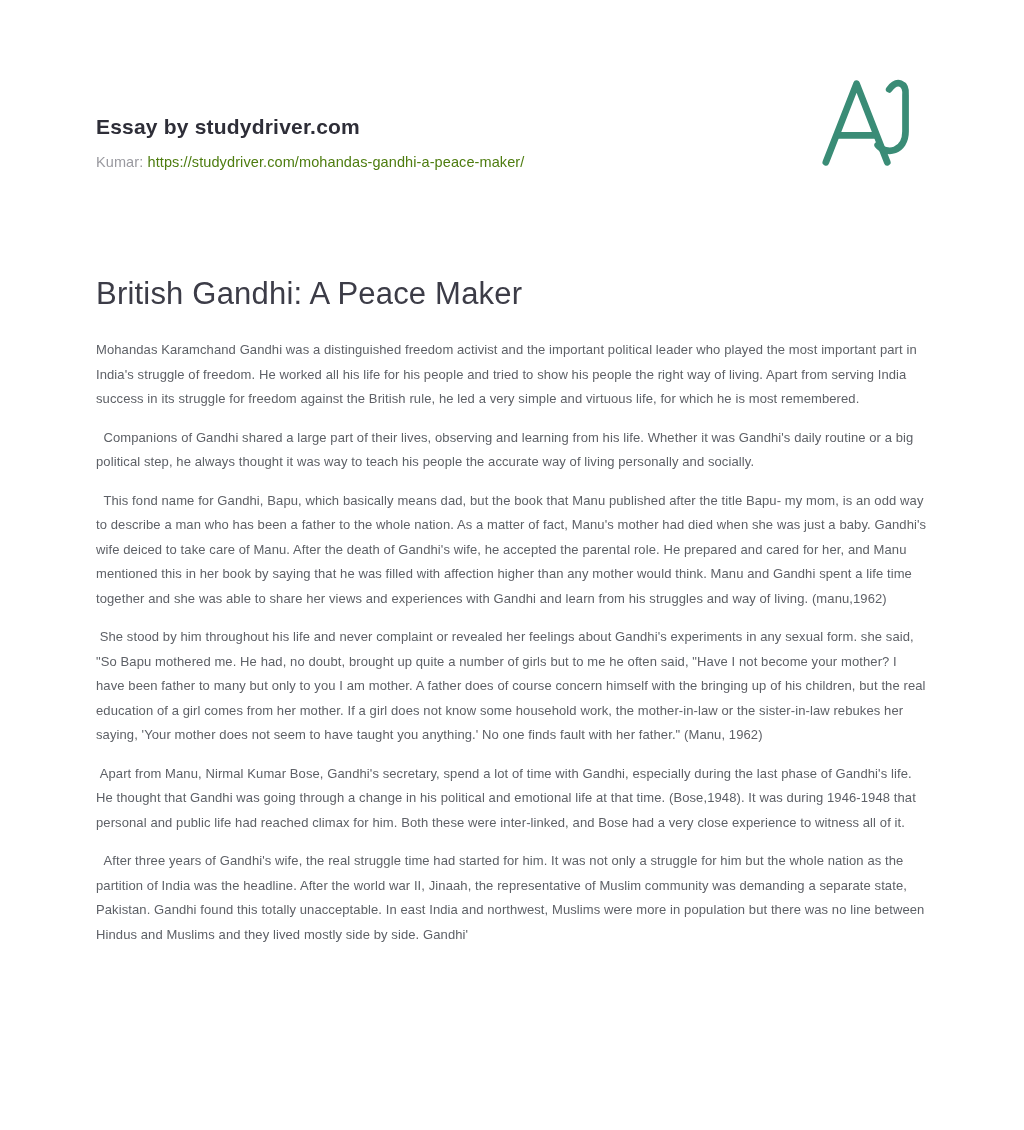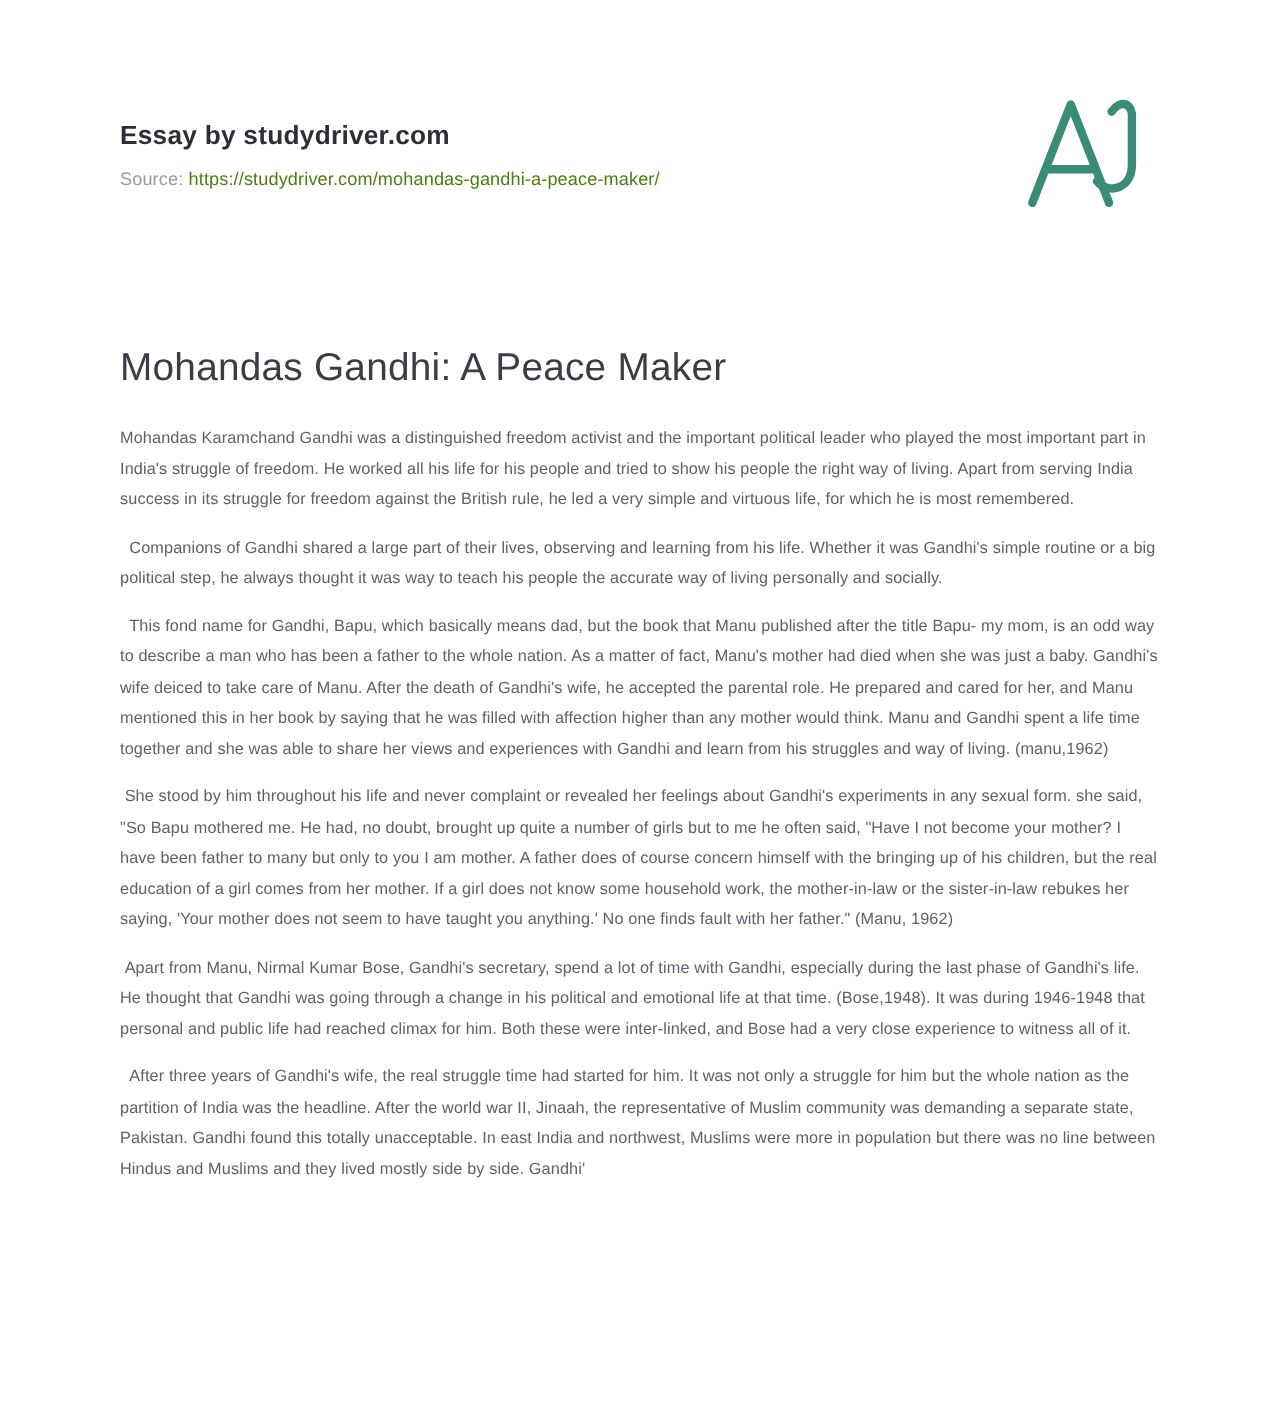--- a/index.html
+++ b/index.html
@@ -16,21 +16,21 @@
   }
   .page {
     width: 1024px;
     height: 1130px;
     padding: 72px 96px 0 96px;
     background: #ffffff;
   }
   .header {
     display: flex;
     justify-content: space-between;
-    align-items: center;
+    align-items: flex-end;
   }
   .byline {
     font-size: 21px;
     font-weight: 700;
     color: #2e2e38;
     letter-spacing: 0.2px;
     margin: 6px 0 0 0;
   }
   .source-line {
     margin-top: 15px;
@@ -70,40 +70,40 @@
 </style>
 </head>
 <body>
 
 <div class="page">
 
   <div class="header">
     <div>
       <div class="byline">Essay by studydriver.com</div>
       <div class="source-line">
-        <span>Source:</span>
+        <span>Kumar:</span>
         <a href="#">https://studydriver.com/mohandas-gandhi-a-peace-maker/</a>
       </div>
     </div>
 
     <div class="logo">
       <svg viewBox="0 0 120 100" fill="none" xmlns="http://www.w3.org/2000/svg">
 
         <path d="M14 92 L46 10 L78 92" stroke="#3a8c76" stroke-width="7" stroke-linecap="round" stroke-linejoin="round"></path>
         <path d="M27 64 L66 64" stroke="#3a8c76" stroke-width="7" stroke-linecap="round"></path>
 
         <path d="M80 16 C88 5 98 9 97 22 L97 60 C97 81 77 85 68 74" stroke="#3a8c76" stroke-width="7" stroke-linecap="round" fill="none"></path>
       </svg>
     </div>
   </div>
 
-  <h1 class="title">Mohandas Gandhi: A Peace Maker</h1>
+  <h1 class="title">British Gandhi: A Peace Maker</h1>
 
   <div class="article-body">
     <p>Mohandas Karamchand Gandhi was a distinguished freedom activist and the important political leader who played the most important part in India's struggle of freedom. He worked all his life for his people and tried to show his people the right way of living. Apart from serving India success in its struggle for freedom against the British rule, he led a very simple and virtuous life, for which he is most remembered.</p>
-    <p>  Companions of Gandhi shared a large part of their lives, observing and learning from his life. Whether it was Gandhi's simple routine or a big political step, he always thought it was way to teach his people the accurate way of living personally and socially.</p>
+    <p>  Companions of Gandhi shared a large part of their lives, observing and learning from his life. Whether it was Gandhi's daily routine or a big political step, he always thought it was way to teach his people the accurate way of living personally and socially.</p>
     <p>  This fond name for Gandhi, Bapu, which basically means dad, but the book that Manu published after the title Bapu- my mom, is an odd way to describe a man who has been a father to the whole nation. As a matter of fact, Manu's mother had died when she was just a baby. Gandhi's wife deiced to take care of Manu. After the death of Gandhi's wife, he accepted the parental role. He prepared and cared for her, and Manu mentioned this in her book by saying that he was filled with affection higher than any mother would think. Manu and Gandhi spent a life time together and she was able to share her views and experiences with Gandhi and learn from his struggles and way of living. (manu,1962)</p>
     <p> She stood by him throughout his life and never complaint or revealed her feelings about Gandhi's experiments in any sexual form. she said, "So Bapu mothered me. He had, no doubt, brought up quite a number of girls but to me he often said, "Have I not become your mother? I have been father to many but only to you I am mother. A father does of course concern himself with the bringing up of his children, but the real education of a girl comes from her mother. If a girl does not know some household work, the mother-in-law or the sister-in-law rebukes her saying, 'Your mother does not seem to have taught you anything.' No one finds fault with her father." (Manu, 1962)</p>
     <p> Apart from Manu, Nirmal Kumar Bose, Gandhi's secretary, spend a lot of time with Gandhi, especially during the last phase of Gandhi's life. He thought that Gandhi was going through a change in his political and emotional life at that time. (Bose,1948). It was during 1946-1948 that personal and public life had reached climax for him. Both these were inter-linked, and Bose had a very close experience to witness all of it.</p>
     <p>  After three years of Gandhi's wife, the real struggle time had started for him. It was not only a struggle for him but the whole nation as the partition of India was the headline. After the world war II, Jinaah, the representative of Muslim community was demanding a separate state, Pakistan. Gandhi found this totally unacceptable. In east India and northwest, Muslims were more in population but there was no line between Hindus and Muslims and they lived mostly side by side. Gandhi'</p>
   </div>
 
 </div>
 
 </body></html>

